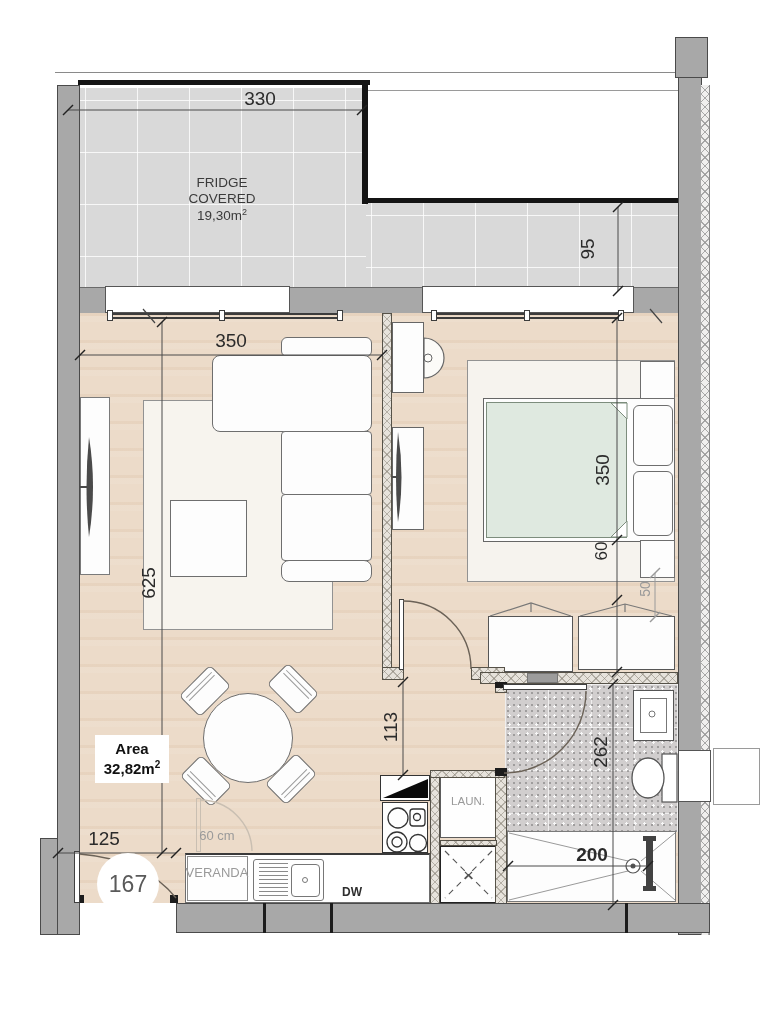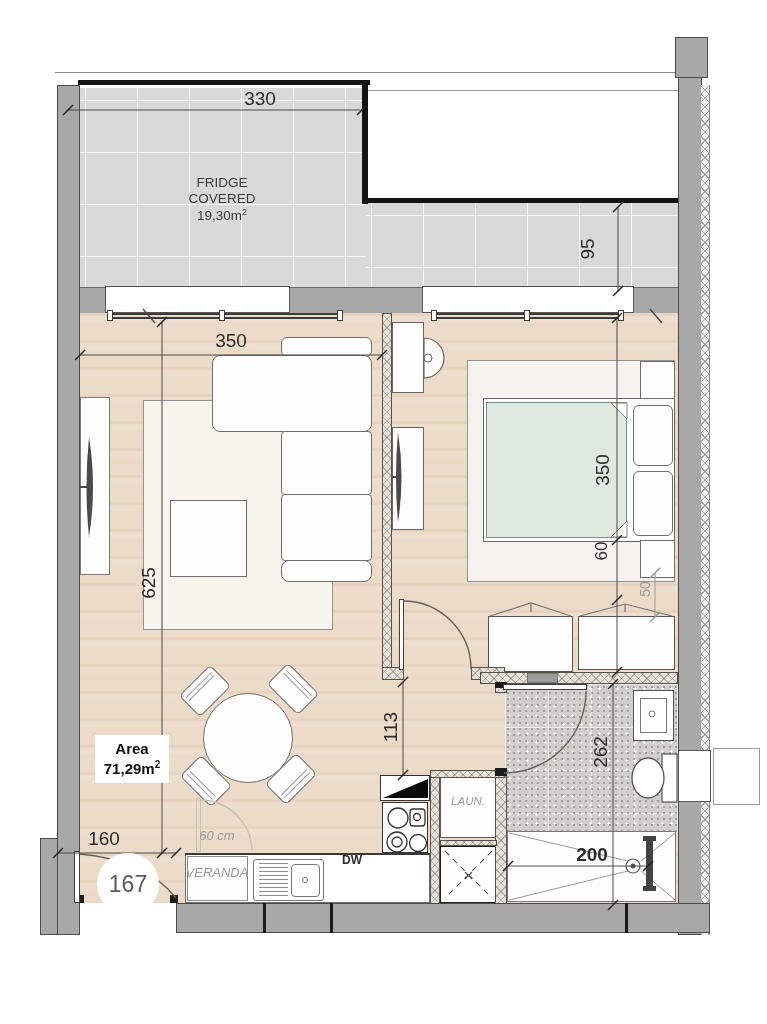--- a/index.html
+++ b/index.html
@@ -28,21 +28,21 @@
                         linear-gradient(to right,rgba(255,255,255,.65) 1px,transparent 1px),
                         linear-gradient(to bottom,rgba(255,255,255,.65) 1px,transparent 1px);
        background-size:6px 6px,9px 9px,43px 43px,43px 43px;}
   .furn{position:absolute;z-index:12;background:#fdfdfd;border:1.3px solid #6e6e6e;}
   .rug{position:absolute;z-index:8;background:#f7f4ee;border:1px solid #929292;}
   .kbox{position:absolute;z-index:14;background:#fefefe;border:1.2px solid #5c5c5c;}
   .leaf{position:absolute;z-index:28;background:#fff;border:1.4px solid #3f3f3f;}
   .txt{position:absolute;z-index:65;transform:translate(-50%,-50%);white-space:nowrap;
        color:#2b2b2b;font-size:19px;}
   .rot{transform:translate(-50%,-50%) rotate(-90deg);}
-  .small-label{font-size:13px;color:#9a9a9a;font-style:italic;}
+  .small-label{font-size:13px;color:#9a9a9a;}
   #annot{position:absolute;left:0;top:0;z-index:60;pointer-events:none;}
 </style>
 </head>
 <body>
 
 <div id="floorplan">
 
   <div class="tile" style="left:80px;top:88px;width:286px;height:199px;"></div>
   <div class="tile" style="left:366px;top:203px;width:312px;height:84px;"></div>
   <div class="wood" style="left:80px;top:313px;width:598px;height:590px;"></div>
@@ -282,35 +282,35 @@
         <line x1="643" y1="871" x2="653" y2="861"></line>
     </g>
   </svg>
 
   <div class="txt" style="left:222px;top:182px;font-size:13.5px;color:#3b3b3b;">FRIDGE</div>
   <div class="txt" style="left:222px;top:198px;font-size:13.5px;color:#3b3b3b;">COVERED</div>
   <div class="txt" style="left:222px;top:215px;font-size:13.5px;color:#3b3b3b;"><span>19,30m</span><sup style="font-size:9px;">2</sup></div>
 
   <div class="abs" style="left:95px;top:735px;width:74px;height:48px;background:#fff;z-index:64;"></div>
   <div class="txt" style="left:132px;top:748px;font-size:15px;font-weight:bold;color:#111;">Area</div>
-  <div class="txt" style="left:132px;top:768px;font-size:15px;font-weight:bold;color:#111;"><span>71,29m</span><sup style="font-size:10px;">2</sup></div>
+  <div class="txt" style="left:132px;top:768px;font-size:15px;font-weight:bold;color:#111;"><span>32,82m</span><sup style="font-size:10px;">2</sup></div>
 
   <div class="abs" style="left:97px;top:853px;width:62px;height:62px;background:#fff;border-radius:50%;z-index:64;"></div>
   <div class="txt" style="left:128px;top:884px;font-size:23px;color:#5a5a5a;">167</div>
 
   <div class="txt small-label" style="left:217px;top:872px;z-index:66;">VERANDA</div>
   <div class="txt small-label" style="left:217px;top:835px;z-index:66;">60 cm</div>
-  <div class="txt" style="left:352px;top:860px;font-size:12px;font-weight:bold;color:#2e2e2e;text-align:right;">DW</div>
+  <div class="txt" style="left:352px;top:892px;font-size:12px;font-weight:bold;color:#2e2e2e;text-align:right;">DW</div>
   <div class="txt small-label" style="left:468px;top:801px;font-size:11.5px;z-index:66;">LAUN.</div>
 
   <div class="txt" style="left:215px;top:99px;margin-left:45px;">330</div>
   <div class="txt rot" style="left:588px;top:249px;">95</div>
   <div class="txt" style="left:231px;top:341px;">350</div>
   <div class="txt rot" style="left:149px;top:583px;">625</div>
-  <div class="txt" style="left:104px;top:839px;">160</div>
+  <div class="txt" style="left:104px;top:839px;">125</div>
   <div class="txt rot" style="left:391px;top:727px;">113</div>
   <div class="txt rot" style="left:603px;top:470px;">350</div>
   <div class="txt rot" style="left:602px;top:551px;font-size:17px;">60</div>
   <div class="txt rot" style="left:645px;top:589px;font-size:14px;color:#9a9a9a;">50</div>
   <div class="txt rot" style="left:601px;top:752px;">262</div>
   <div class="txt" style="left:592px;top:855px;font-weight:bold;">200</div>
 
 </div>
 
 </body></html>

